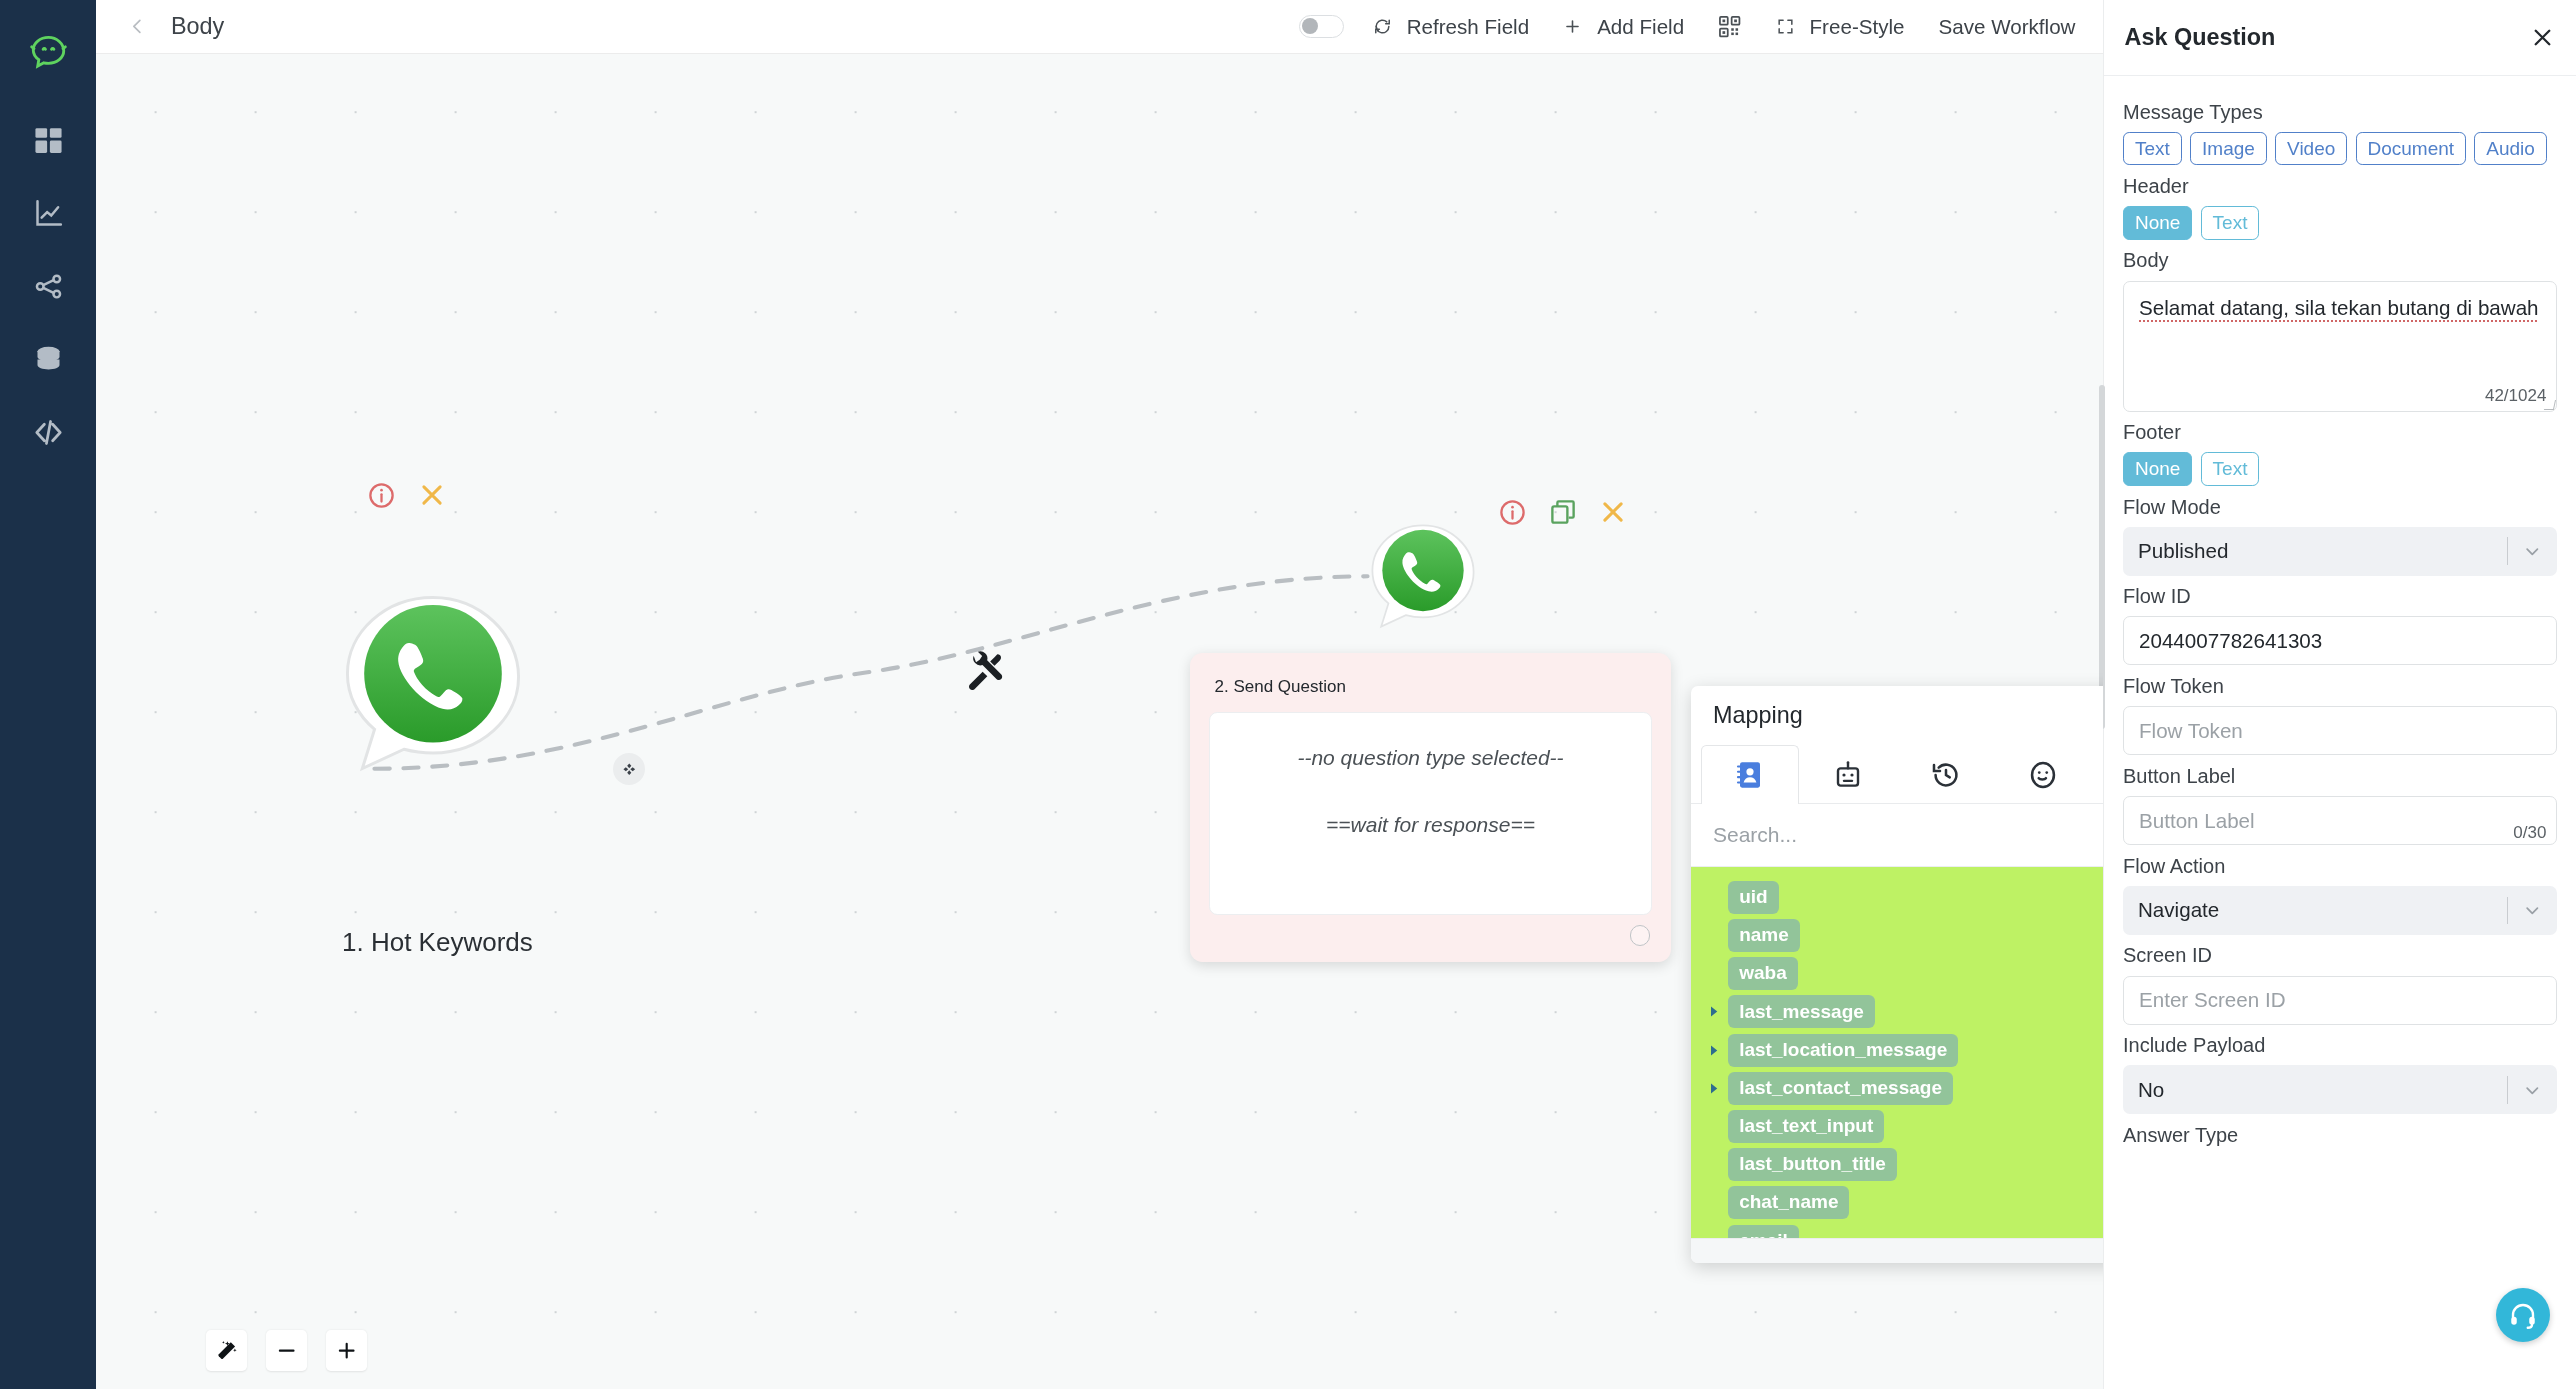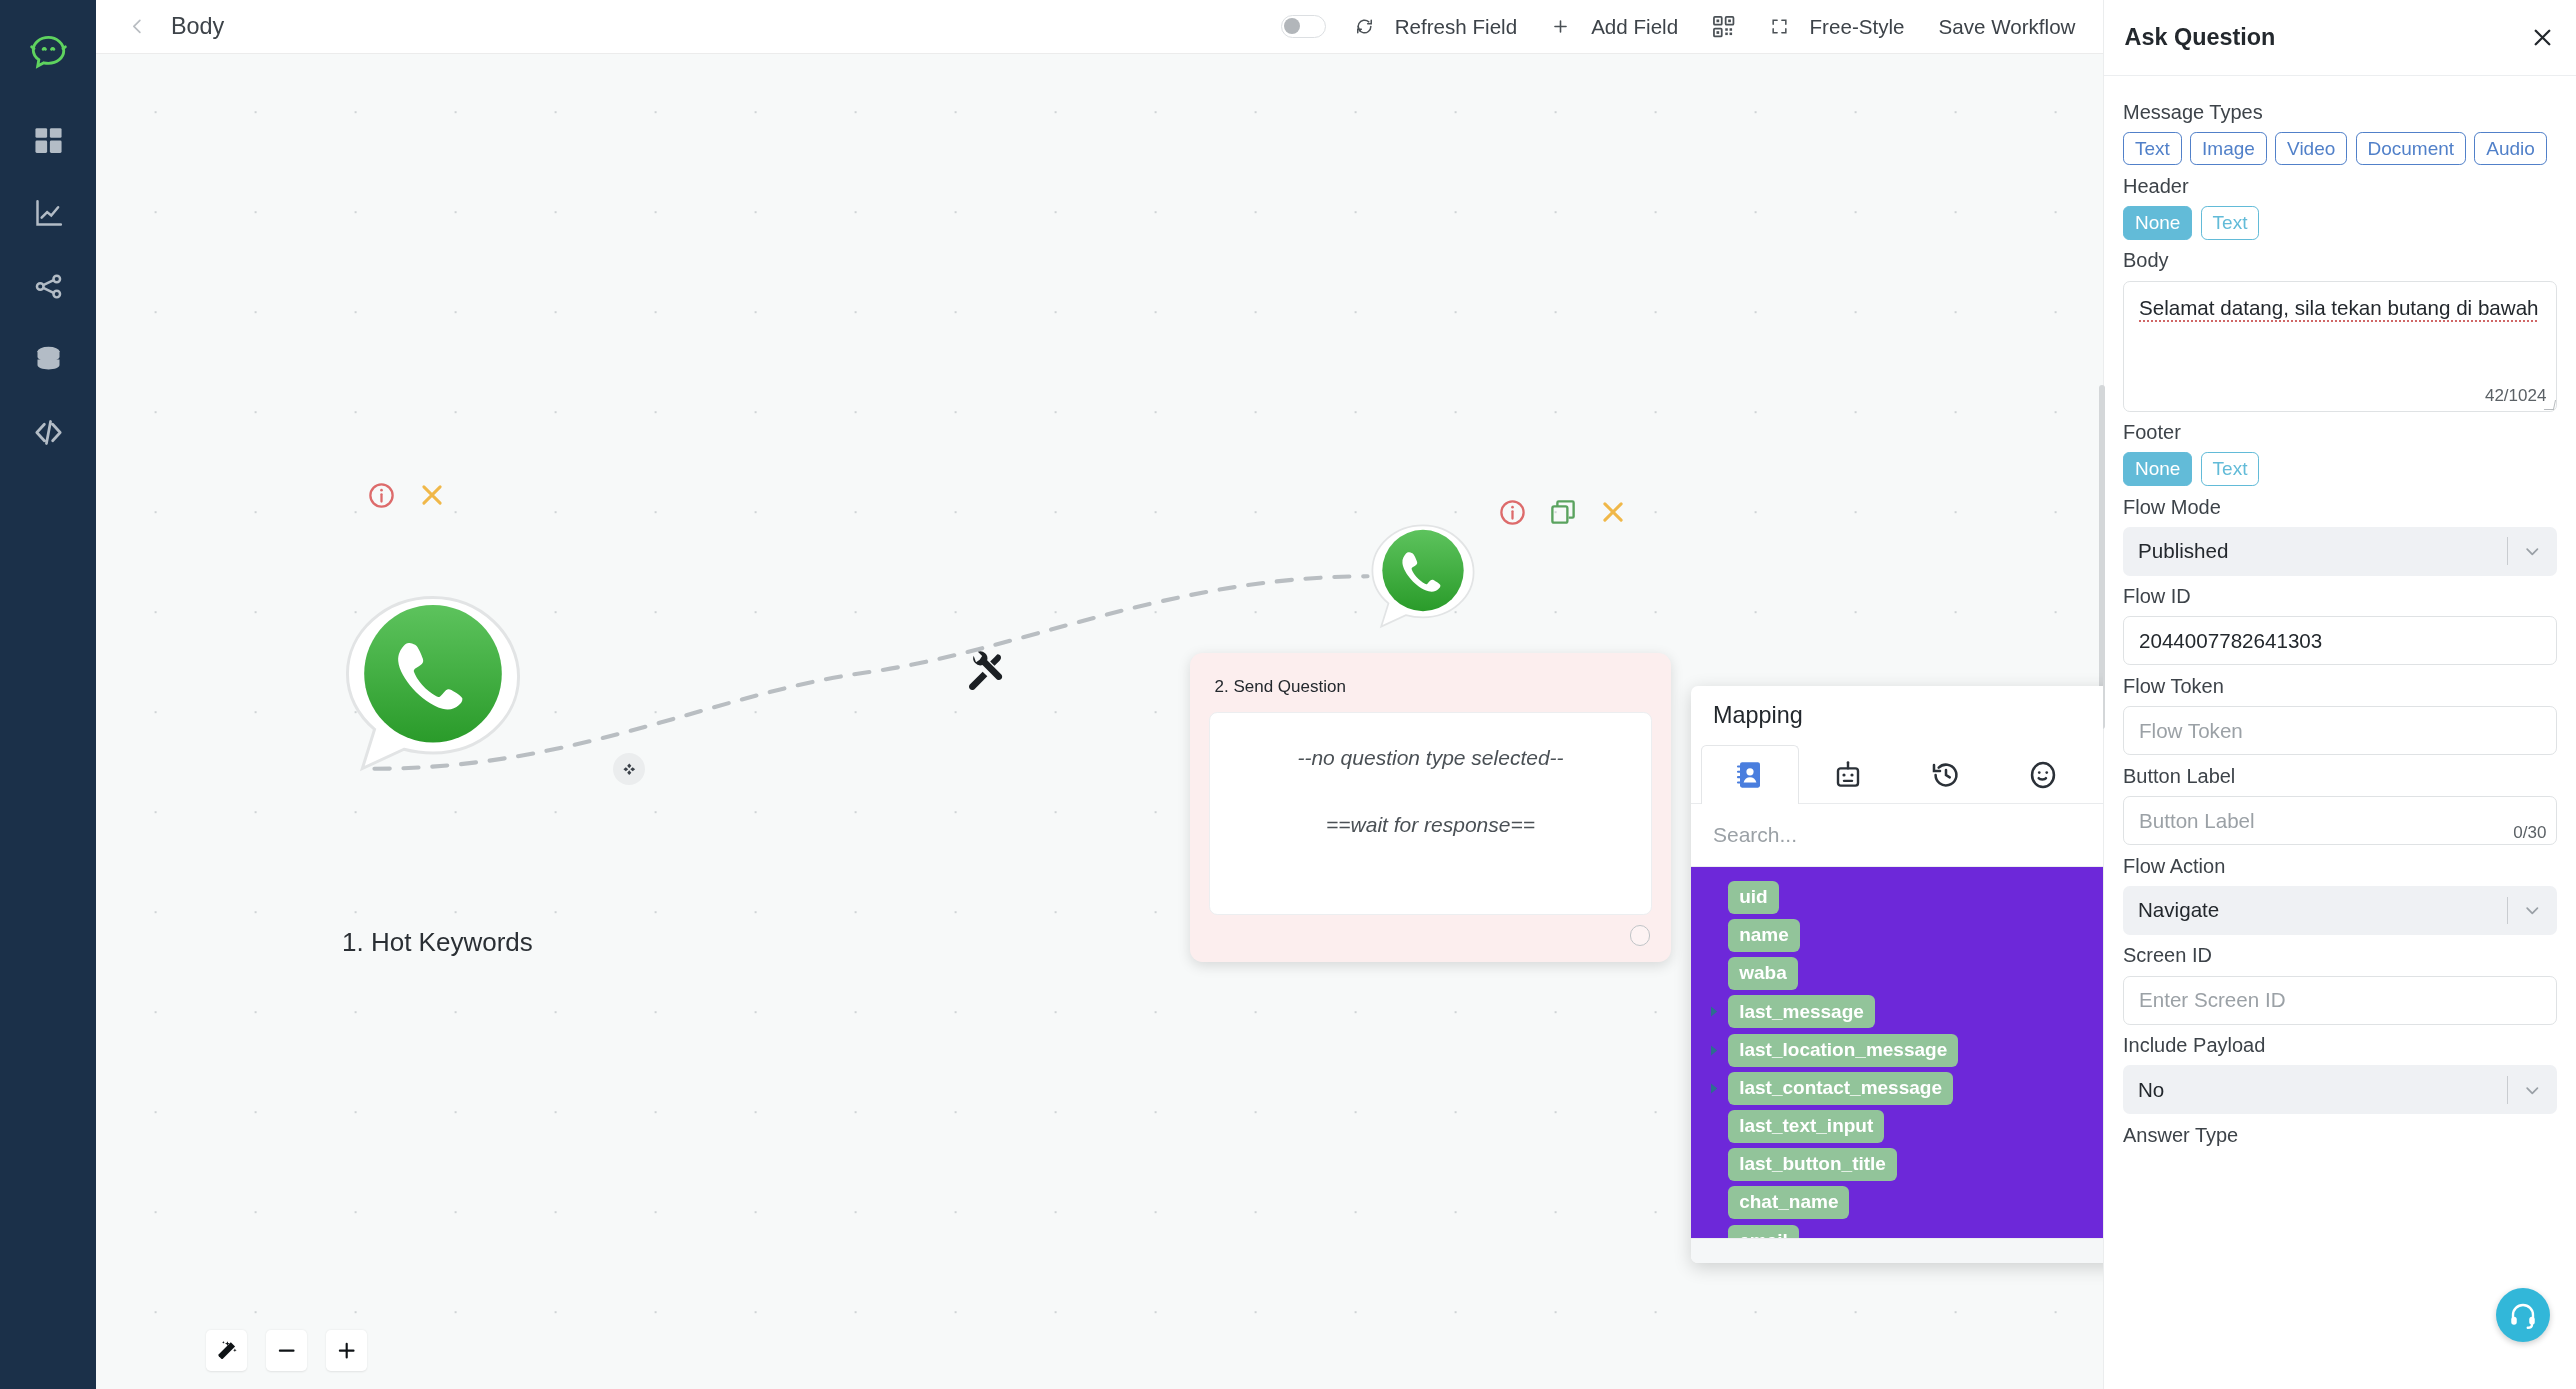--- a/index.html
+++ b/index.html
@@ -47,21 +47,21 @@
     width: 45px; height: 23.4px; border-radius: 11.7px;
     background: #fff; border: 1.4px solid #dcdfe2;
     position: relative; cursor: pointer; margin-right: 29px;
   }
   .toggle-knob {
     position: absolute; left: 2.1px; top: 2.1px;
     width: 16.5px; height: 16.5px; border-radius: 50%;
     background: #b2b6ba;
   }
   .tb-action {
-    display: flex; align-items: center; gap: 21px;
+    display: flex; align-items: center; gap: 15px;
     font-size: 20.6px; color: #3d4349;
     margin-right: 34px; cursor: pointer; white-space: nowrap;
   }
   .tb-action:last-child { margin-right: 0; }
   .tb-action svg { width: 19px; height: 19px; }
   .tb-icon-only { margin-right: 34px; cursor: pointer; display:flex; align-items:center; }
   .tb-icon-only svg { width: 23.4px; height: 23.4px; }
 
   
   .canvas {
@@ -160,21 +160,21 @@
     height: 63px; border-bottom: 0.7px solid #eceef0;
     display: flex; align-items: center; padding: 0 22px;
   }
   .mapping-search input {
     border: none; outline: none; width: 100%;
     font-size: 21px; color: #3d4349; font-family: inherit; background: transparent;
   }
   .mapping-search input::placeholder { color: #9ba1a6; }
   .mapping-list {
     flex: 1; overflow: hidden; position: relative;
-    padding: 15px 0 0 13.7px; background: #6d28d9;
+    padding: 15px 0 0 13.7px; background: #bef264;
   }
   .var-row { display: flex; align-items: center; gap: 5.5px; margin-bottom: 8.2px; height: 30px; }
   .caret {
     width: 18px; height: 18px; flex-shrink: 0; cursor: pointer;
     display: flex; align-items: center; justify-content: center;
   }
   .caret.empty { visibility: hidden; }
   .caret svg { width: 15px; height: 15px; }
   .var-tag {
     background: #92c49a; color: #fff; border-radius: 6.2px;

